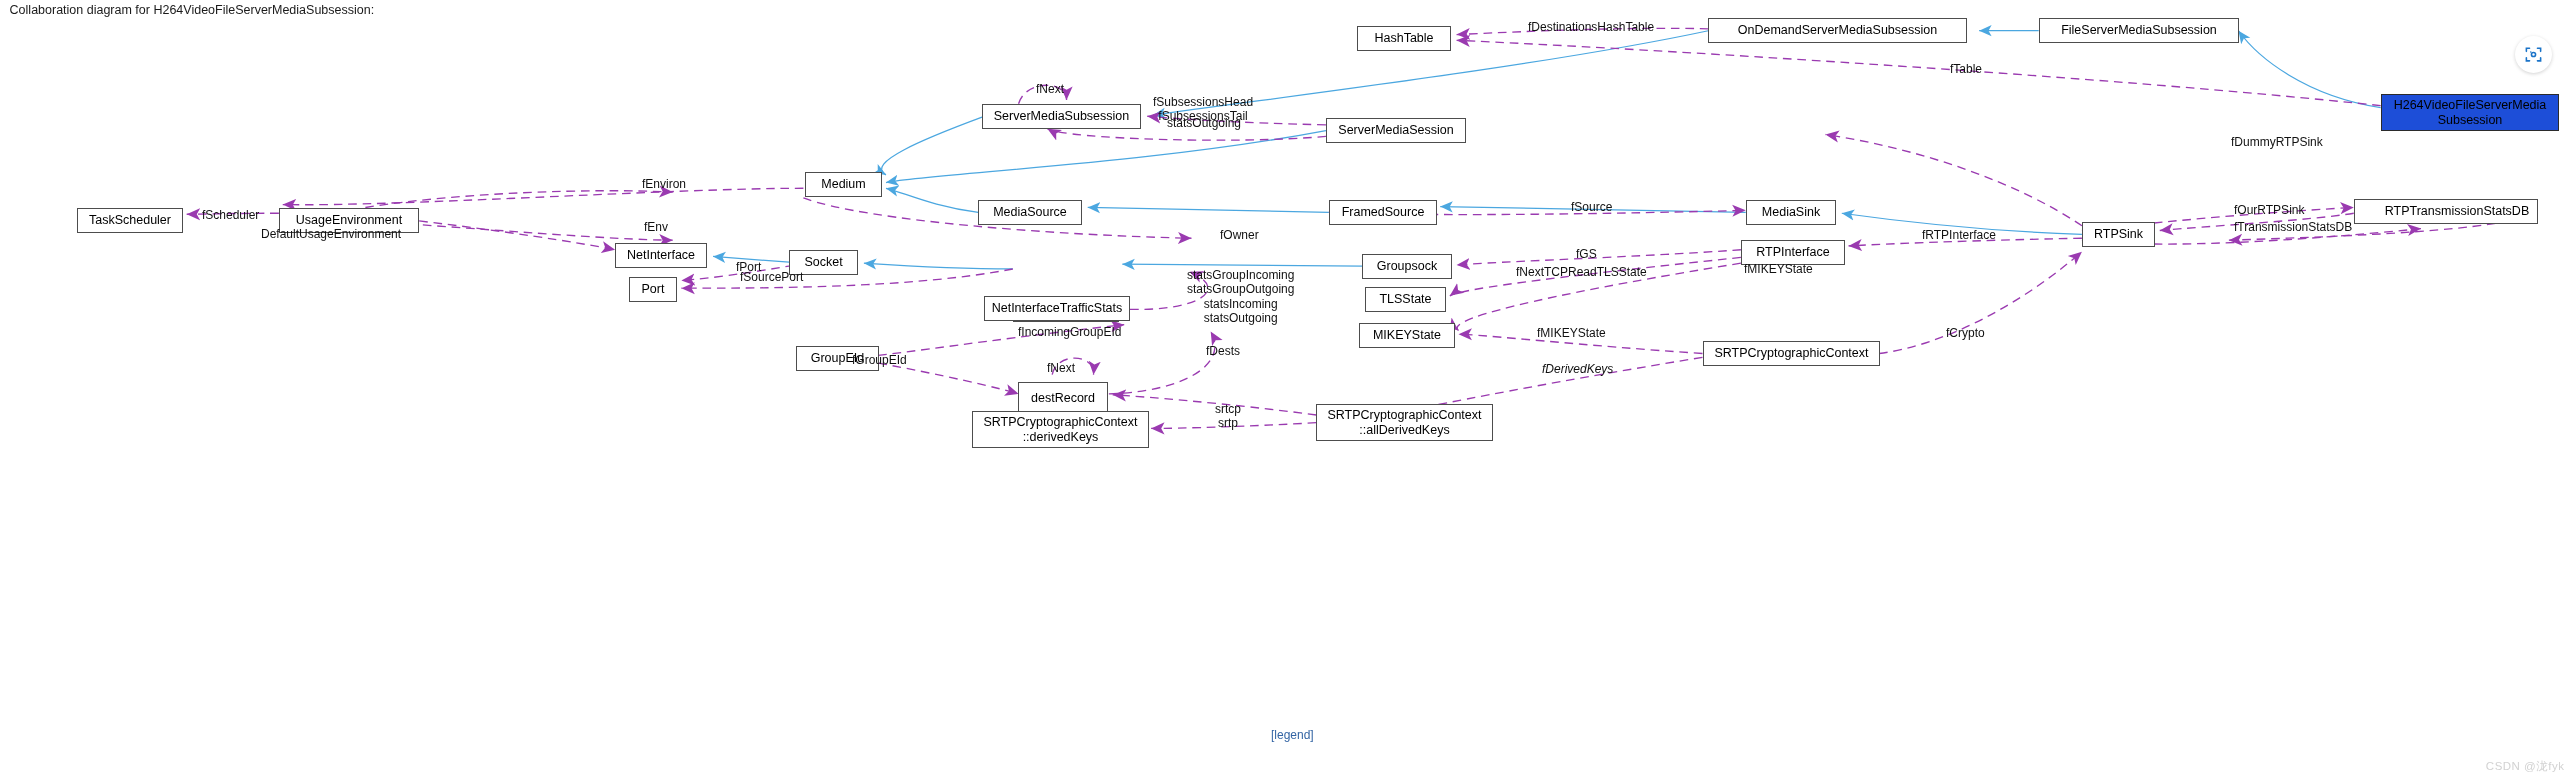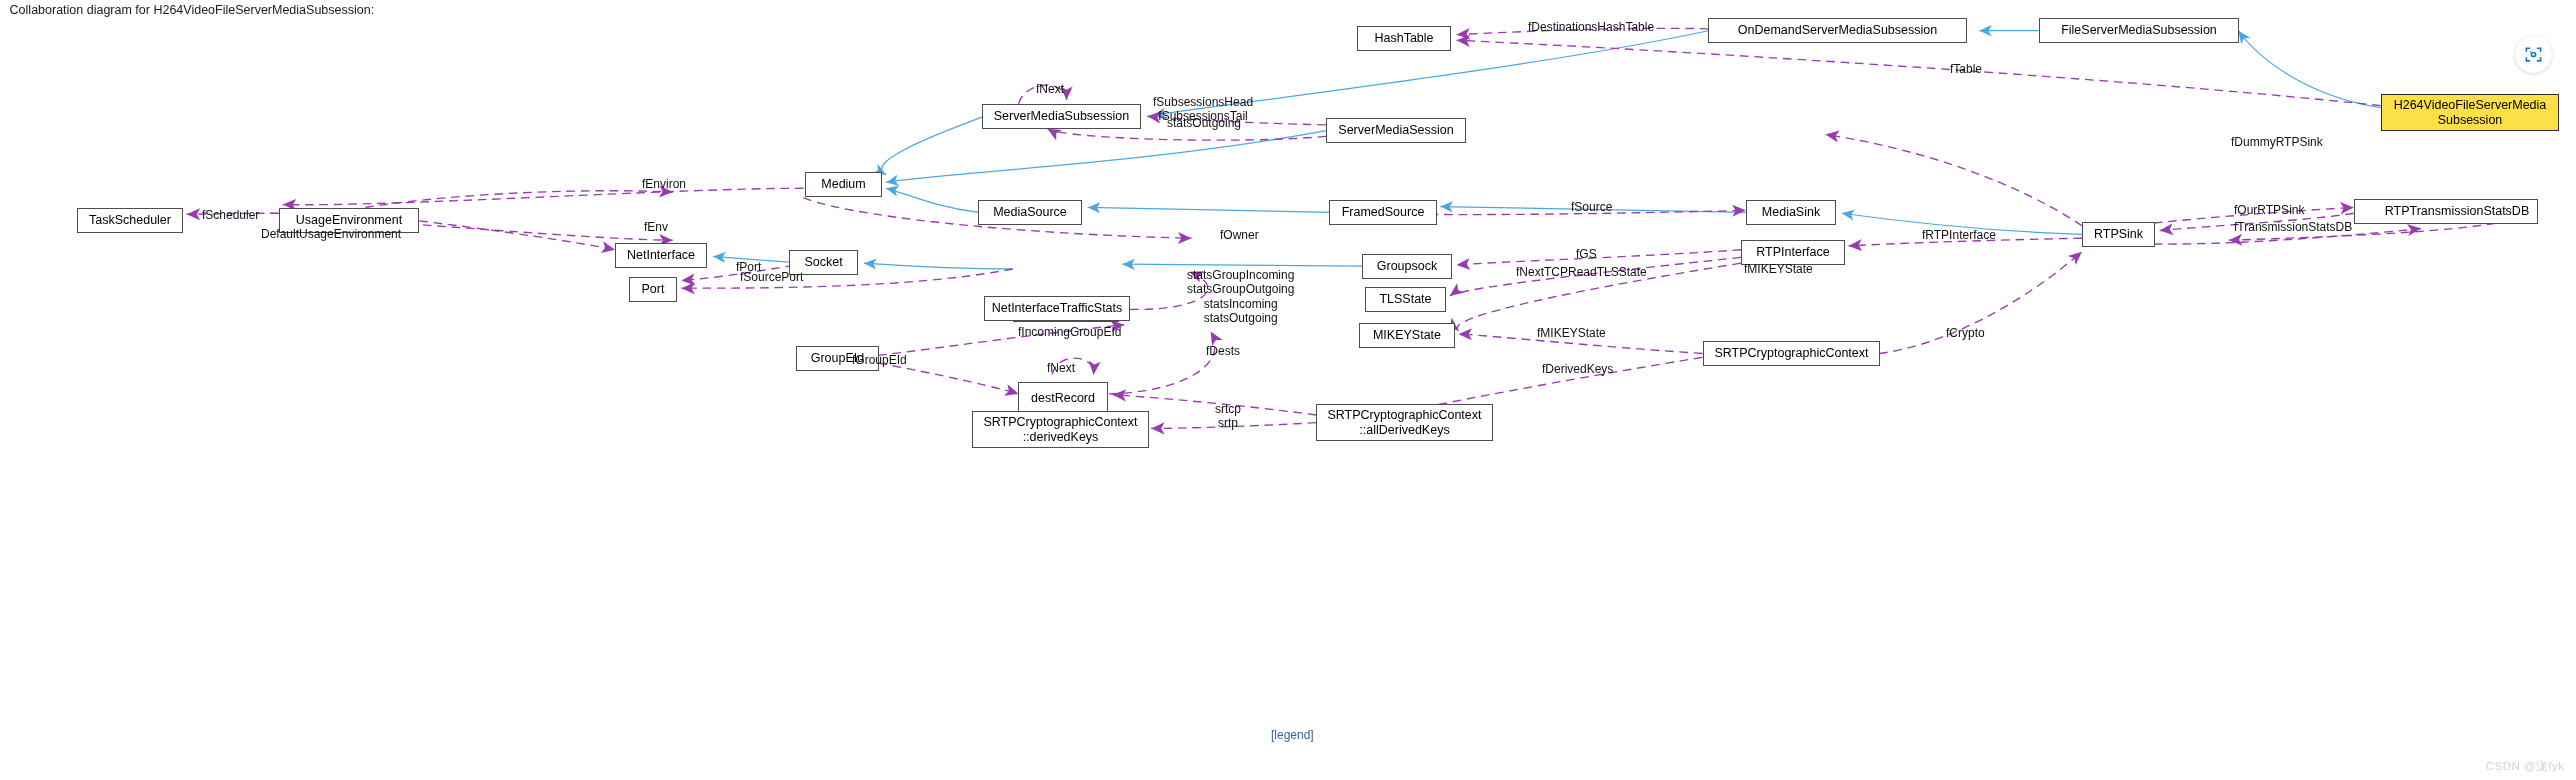--- a/index.html
+++ b/index.html
@@ -4,21 +4,21 @@
 <title>Collaboration diagram</title>
 <style>
   html,body{margin:0;padding:0;background:#ffffff;}
   body{width:2576px;height:780px;position:relative;overflow:hidden;
        font-family:"Liberation Sans","DejaVu Sans",sans-serif;}
   #caption{position:absolute;left:9.6px;top:2.9px;font-size:12.5px;color:#1a1a1a;white-space:nowrap;}
   #svg-layer{position:absolute;left:0;top:0;width:2576px;height:780px;}
   .node{position:absolute;border:1px solid #4d4d4d;background:#ffffff;color:#000000;
         box-sizing:border-box;display:flex;align-items:center;justify-content:center;
         text-align:center;font-size:12.5px;line-height:14.4px;white-space:pre-line;}
-  .node.highlight{background:#fde047;border-color:#2b2b2b;}
+  .node.highlight{background:#1d4ed8;border-color:#2b2b2b;}
   .edge-label{position:absolute;font-size:12px;color:#111111;white-space:pre-line;
               text-align:center;line-height:14.4px;pointer-events:none;}
   #legend-link{position:absolute;font-size:12px;color:#3465a4;text-decoration:none;}
   #watermark{position:absolute;right:11.5px;bottom:5.8px;font-size:11.5px;color:#d2d2d2;letter-spacing:0.5px;}
   #scan-btn{position:absolute;left:2515px;top:36px;width:37px;height:37px;border-radius:50%;
             background:#ffffff;box-shadow:0 1px 3.8px rgba(0,0,0,.18);
             display:flex;align-items:center;justify-content:center;cursor:pointer;}
 </style>
 </head>
 <body>
@@ -153,17 +153,17 @@
 <div class="edge-label" style="left: 1187px; top: 268px;">statsGroupIncoming
 statsGroupOutgoing
 statsIncoming
 statsOutgoing</div>
 <div class="edge-label" style="left: 740px; top: 270px;">fSourcePort</div>
 <div class="edge-label" style="left: 1018px; top: 325px;">fIncomingGroupEId</div>
 <div class="edge-label" style="left: 1537px; top: 326px;">fMIKEYState</div>
 <div class="edge-label" style="left: 1946px; top: 326px;">fCrypto</div>
 <div class="edge-label" style="left: 1206px; top: 344px;">fDests</div>
 <div class="edge-label" style="left: 852px; top: 353px;">fGroupEId</div>
-<div class="edge-label" style="left: 1542px; top: 362px;">fDerivedKeys</div>
+<div class="edge-label" style="left: 1542px; top: 362px; font-style: italic;">fDerivedKeys</div>
 <div class="edge-label" style="left: 1047px; top: 361px;">fNext</div>
 <div class="edge-label" style="left: 1215px; top: 402px;">srtcp
 srtp</div>
 
 
 </body></html>

